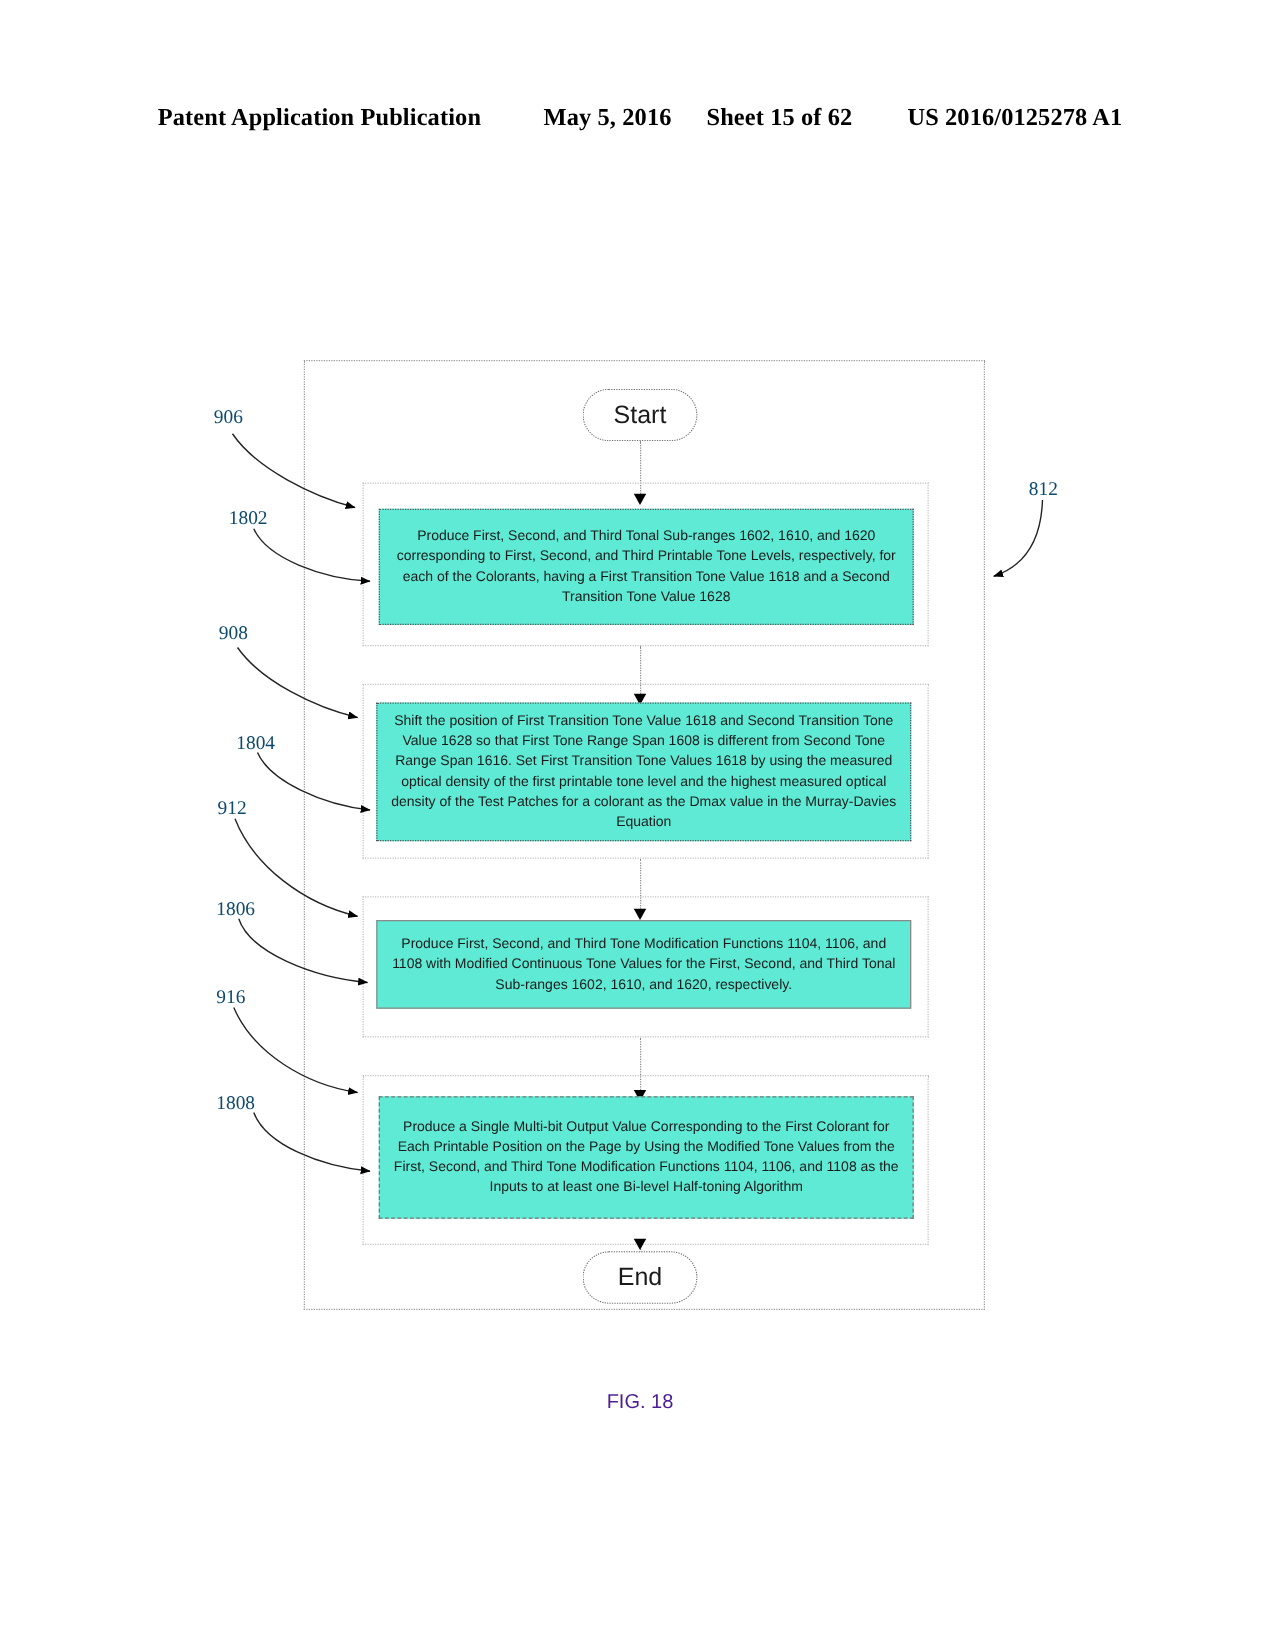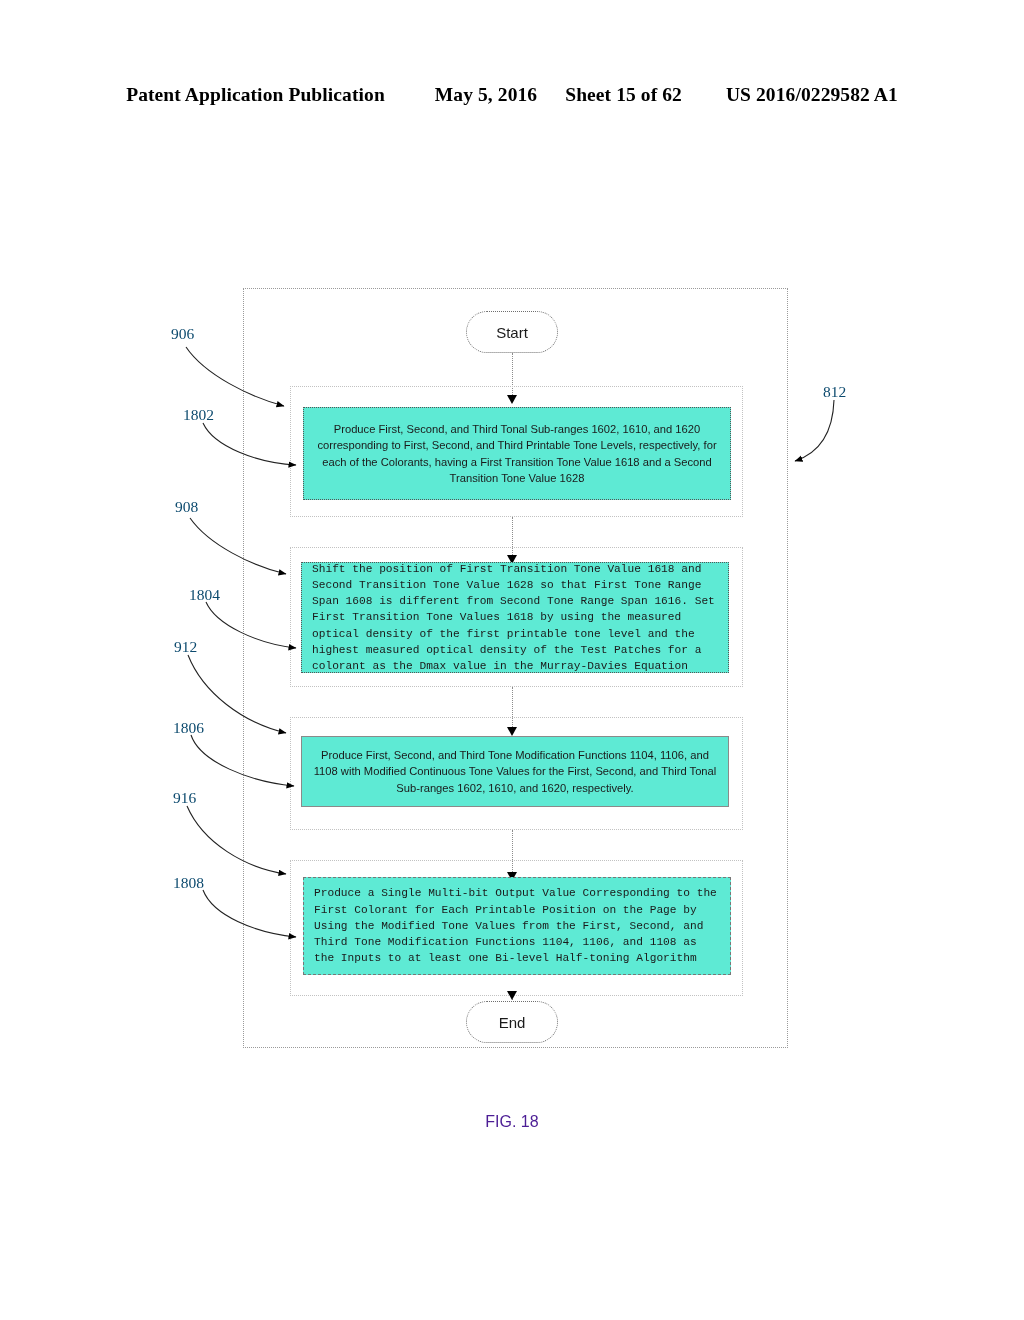--- a/index.html
+++ b/index.html
@@ -76,21 +76,21 @@
     justify-content: center;
     padding: 6px 10px;
   }
   .process-box .box-text {
     font-size: 11.2px;
     line-height: 16.2px;
     color: #1a1a1a;
     width: 100%;
   }
   .align-center .box-text { text-align: center; }
-  .align-left   .box-text { text-align: left; font-family: Liberation Mono, monospace; }
+  .align-left   .box-text { text-align: center; }
 
   #box-1802 {
     left: 12px; top: 20px; width: 428px; height: 93px;
     border: 1px dotted #555555;
   }
   #box-1804 {
     left: 10px; top: 14px; width: 428px; height: 111px;
     border: 1px dotted #555555;
   }
   #box-1806 {
@@ -107,21 +107,21 @@
     position: absolute;
     width: 92px;
     height: 42px;
     border: 1px dotted #6e6e6e;
     border-radius: 21px;
     box-sizing: border-box;
     display: flex;
     align-items: center;
     justify-content: center;
     background: #ffffff;
-    font-size: 15px;
+    font-size: 20px;
     color: #1a1a1a;
   }
   #terminator-start { left: 222px; top: 22px; }
   #terminator-end   { left: 222px; top: 712px; }
 
   
   .connector {
     position: absolute;
     width: 0;
     border-left: 1px dotted #8c8c8c;
@@ -165,21 +165,21 @@
 </head>
 <body>
 
 <div id="page-header">
   <span class="hdr-seg">Patent Application Publication</span>
   <span class="gap-wide"></span>
   <span class="hdr-seg">May 5, 2016</span>
   <span class="gap-mid"></span>
   <span class="hdr-seg">Sheet 15 of 62</span>
   <span class="gap-end"></span>
-  <span class="hdr-seg">US 2016/0229582 A1</span>
+  <span class="hdr-seg">US 2016/0125278 A1</span>
 </div>
 
 <div id="figure">
 
   <div id="outer-container">
 
     <div id="terminator-start" class="terminator">
       <span>Start</span>
     </div>
 

